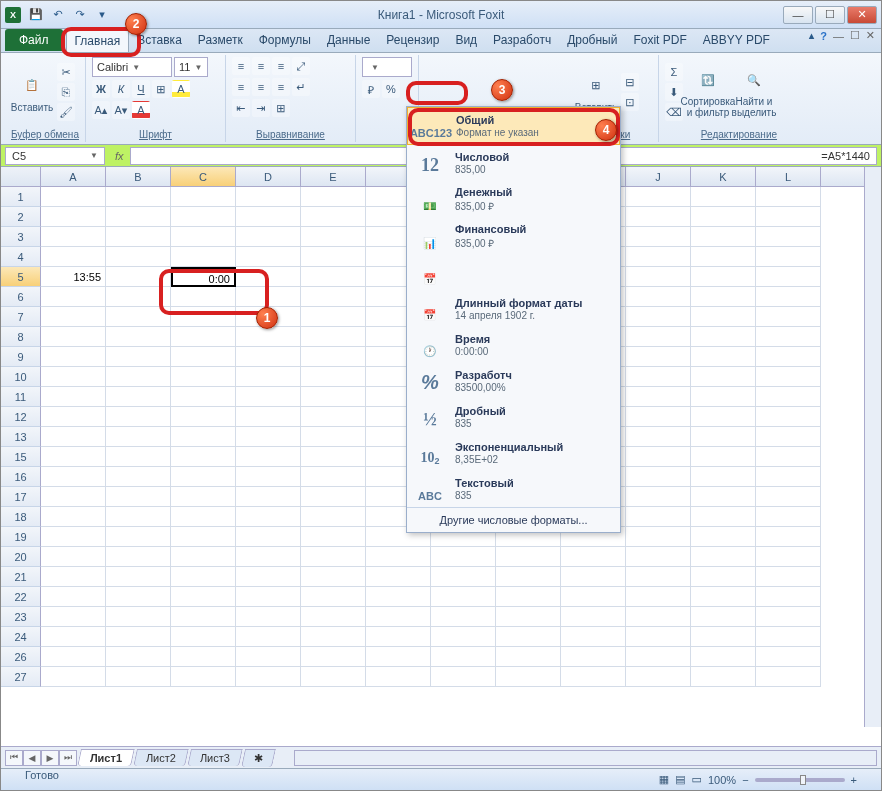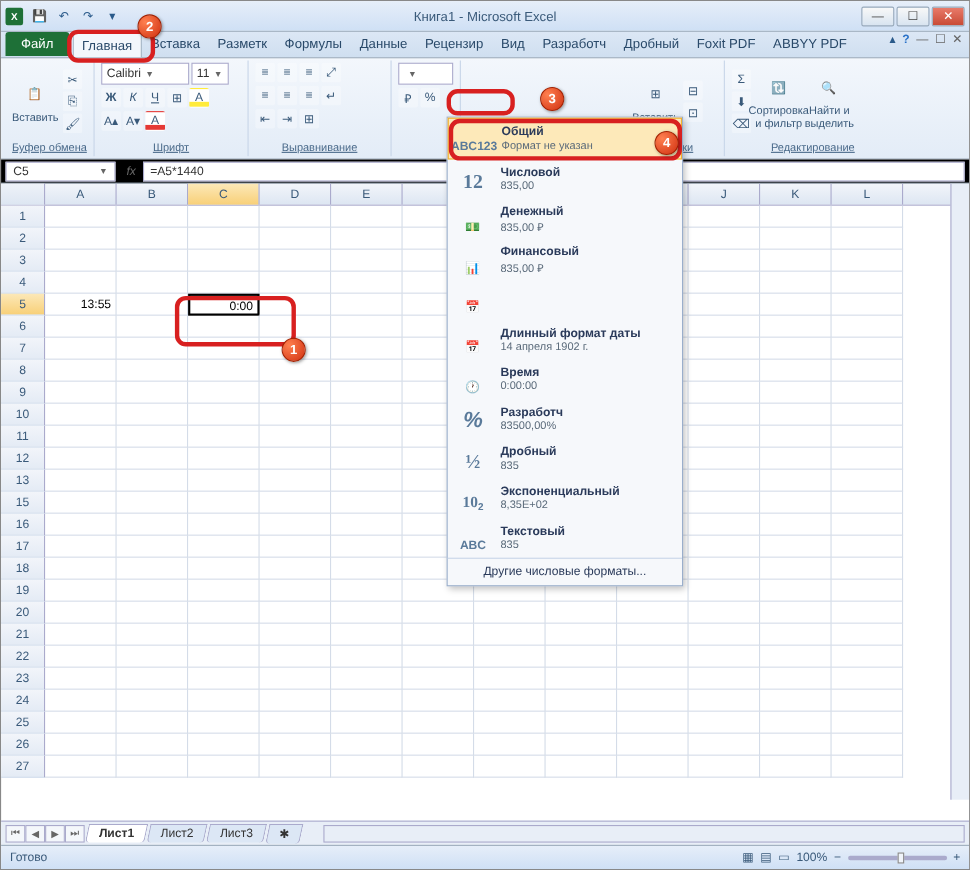--- a/index.html
+++ b/index.html
@@ -30,24 +30,24 @@
 .bigbtn { width: 42px; display: flex; flex-direction: column; align-items: center; justify-content: center; gap: 2px; color:#3a5a7a; }
 .bigbtn .ico { width: 32px; height: 28px; display:flex;align-items:center;justify-content:center; }
 .bigbtn .txt { font-size: 10px; text-align:center; line-height:1.1; }
 .minicol { display:flex; flex-direction:column; gap:2px; justify-content:center; }
 .minirow { display:flex; gap:2px; align-items:center; }
 .minibtn { width:18px; height:18px; border:1px solid transparent; display:flex;align-items:center;justify-content:center; color:#3a5a7a; background:rgba(255,255,255,0.3); border-radius:2px; }
 .combo { height:20px; border:1px solid #aac; background:#fff; display:flex; align-items:center; padding:0 4px; font-size:11px; color:#333; }
 .combo .arr { margin-left:4px; color:#666; font-size:8px; }
 
 
-.fbar { height: 22px; background: #000000; border-bottom: 1px solid #9ab; display:flex; align-items:center; }
+.fbar { height: 22px; background: #bef264; border-bottom: 1px solid #9ab; display:flex; align-items:center; }
 .fbar .namebox { width:100px; border:1px solid #aac; background:#fff; margin:0 4px; padding:2px 6px; display:flex; justify-content:space-between; align-items:center; color:#333; }
 .fbar .fx { color:#666; font-style:italic; margin:16px 6px; }
-.fbar .formula { flex:1; background:#fff; border:1px solid #aac; padding:2px 6px; color:#333; margin-right:4px; }
+.fbar .formula { flex:1; background:#fff; border:1px solid #aac; padding:2px 6px; color:#333; margin-right:4px;text-align:right; }
 
 
 .gridwrap { position:relative; height: 560px; }
 .colhdr-row { height:20px; display:flex; background: linear-gradient(#f2f5fa,#dde6f2); border-bottom:1px solid #aac; }
 .rownum-corner { width:40px; border-right:1px solid #aac; background: linear-gradient(#eef2f8,#dde6f2); }
 .colhdr { width:65px; border-right:1px solid #aac; text-align:center; line-height:20px; color:#3a5a7a; font-size:11px; }
 .gridbody { position:relative; }
 .row { height:20px; display:flex; }
 .rownum { width:40px; border-right:1px solid #aac; border-bottom:1px solid #c7d5e8; background: linear-gradient(#f2f5fa,#e4ebf5); text-align:center; line-height:20px; color:#3a5a7a; font-size:11px; }
 .rownum.sel { background:linear-gradient(#fce8b8,#f8d078); }
@@ -58,21 +58,21 @@
 .sheetbar { height:22px; background:#e8eef7; border-top:1px solid #aac; display:flex; align-items:center; padding:0 4px; position:absolute; bottom:22px; left:0; right:0; }
 .sheetbar .nav { display:flex; gap:0; }
 .sheetbar .navbtn { width:18px; height:16px; border:1px solid #aac; background:#f4f7fb; display:flex;align-items:center;justify-content:center; font-size:9px; color:#666; }
 .sheetbar .tab { padding:2px 10px; border:1px solid #aac; background:#fff; margin-left:2px; border-bottom:none; border-radius:0 0 4px 4px; transform:skewX(-12deg); font-size:11px; color:#333; }
 .sheetbar .tab span { display:inline-block; transform:skewX(12deg); }
 .sheetbar .tab.active { background:#fff; font-weight:bold; }
 .sheetbar .tab.inactive { background:#dce7f5; }
 .sheetbar .scroll { flex:1; margin-left:20px; height:16px; background:#e8eef7; border:1px solid #aac; position:relative; }
 
 
-.statusbar { height:22px; background:linear-gradient(#e6eef9,#cfe0f5); border-top:1px solid #9ab; display:flex; align-items:center; padding:0 8px; position:absolute; bottom:0; left:0; right:0; color:#3a5a7a; }
+.statusbar { height:22px; background:linear-gradient(#e6eef9,#cfe0f5); border-top:1px solid #9ab; display:flex; padding:0 24px; position:absolute; bottom:0; left:0; right:0; color:#3a5a7a; }
 .statusbar .zoom { margin-left:auto; display:flex; gap:6px; align-items:center; }
 .statusbar .slider { width:90px; height:4px; background:#aac; border-radius:2px; position:relative; }
 .statusbar .slider .thumb { position:absolute; left:50%; top:-3px; width:6px; height:10px; background:#f0f4fa; border:1px solid #888; }
 
 
 .dropdown { position:absolute; left:405px; top:105px; width:215px; background:#f6f8fb; border:1px solid #9aaecb; box-shadow:2px 2px 6px rgba(0,0,0,0.25); z-index:50; }
 .dropdown .item { display:flex; align-items:center; padding:5px 8px; gap:10px; cursor:pointer; }
 .dropdown .item.sel { background:#fde9b9; border:1px solid #f0b030; }
 .dropdown .ico { width:30px; height:26px; display:flex; align-items:flex-end; justify-content:center; color:#5a7a9a; font-weight:bold; }
 .dropdown .txt .t { font-weight:bold; font-size:11px; color:#2a3a5a; }
@@ -89,21 +89,21 @@
 <body>
 
 <div class="titlebar">
   <div class="excel-icon">X</div>
   <div class="qat">
     <div class="qat-ico">💾</div>
     <div class="qat-ico">↶</div>
     <div class="qat-ico">↷</div>
     <div class="qat-ico">▾</div>
   </div>
-  <div class="title">Книга1 - Microsoft Excel</div>
+  <div class="title">Книга1 - Microsoft Foxit</div>
   <div class="winbtns">
     <div class="winbtn">—</div>
     <div class="winbtn">☐</div>
     <div class="winbtn close">✕</div>
   </div>
 </div>
 
 <div class="ribbontabs">
   <div class="file">Файл</div>
   <div class="tab active">Главная</div>
@@ -607,35 +607,20 @@
         <div class="cell"></div>
         <div class="cell"></div>
         <div class="cell"></div>
         <div class="cell"></div>
         <div class="cell"></div>
         <div class="cell"></div>
         <div class="cell"></div>
         <div class="cell"></div>
       </div>
       <div class="row">
-        <div class="rownum">25</div>
-        <div class="cell"></div>
-        <div class="cell"></div>
-        <div class="cell"></div>
-        <div class="cell"></div>
-        <div class="cell"></div>
-        <div class="cell"></div>
-        <div class="cell"></div>
-        <div class="cell"></div>
-        <div class="cell"></div>
-        <div class="cell"></div>
-        <div class="cell"></div>
-        <div class="cell"></div>
-      </div>
-      <div class="row">
         <div class="rownum">26</div>
         <div class="cell"></div>
         <div class="cell"></div>
         <div class="cell"></div>
         <div class="cell"></div>
         <div class="cell"></div>
         <div class="cell"></div>
         <div class="cell"></div>
         <div class="cell"></div>
         <div class="cell"></div>

